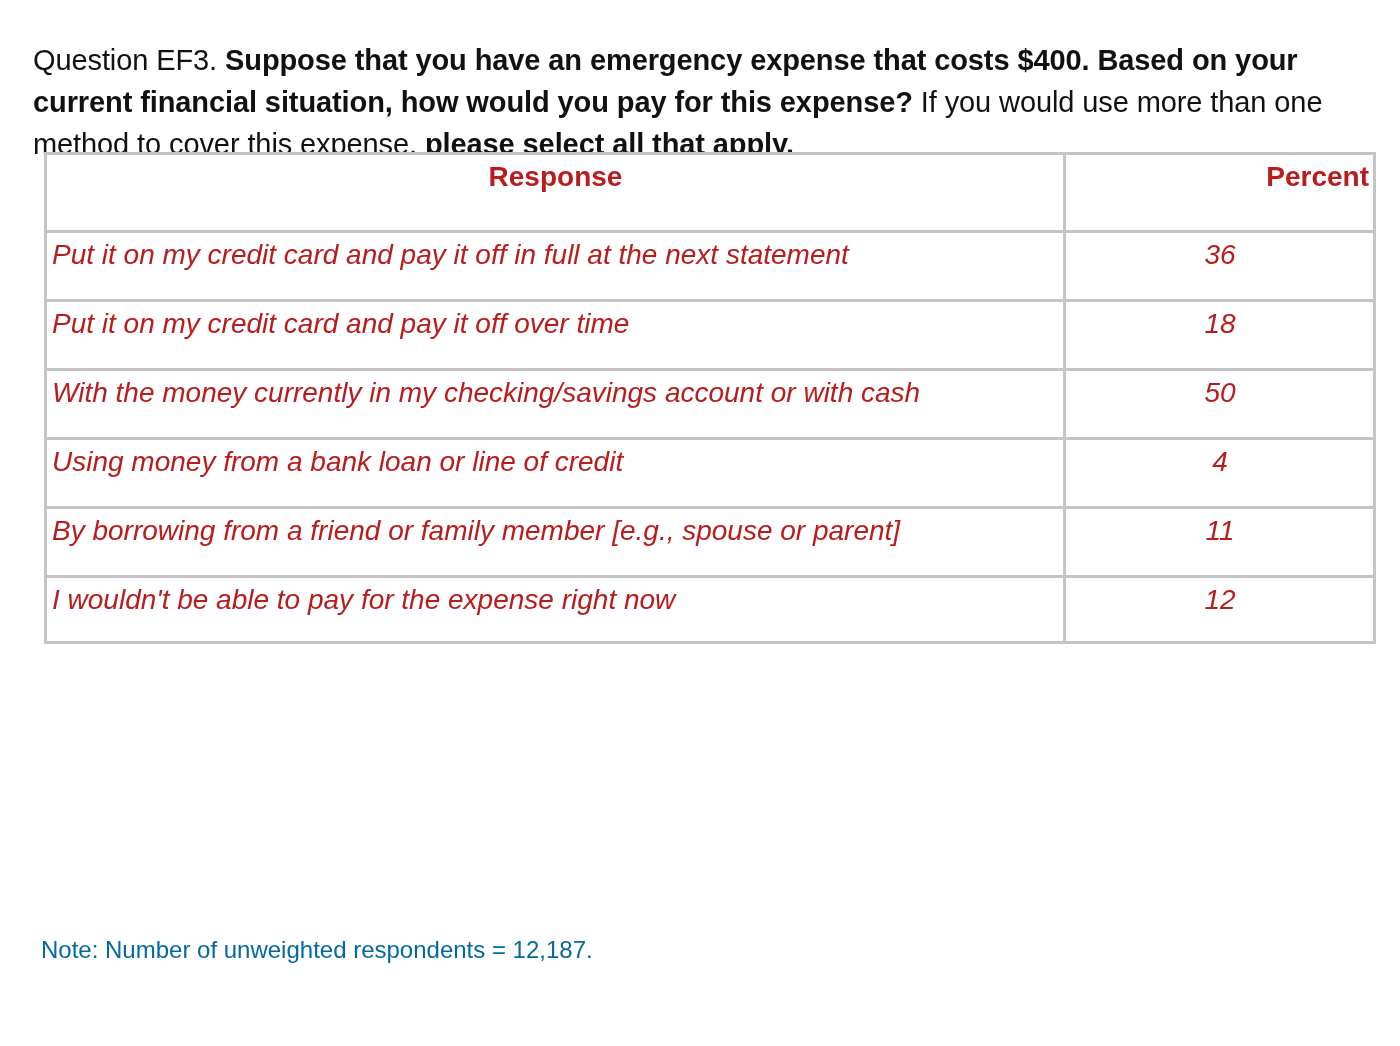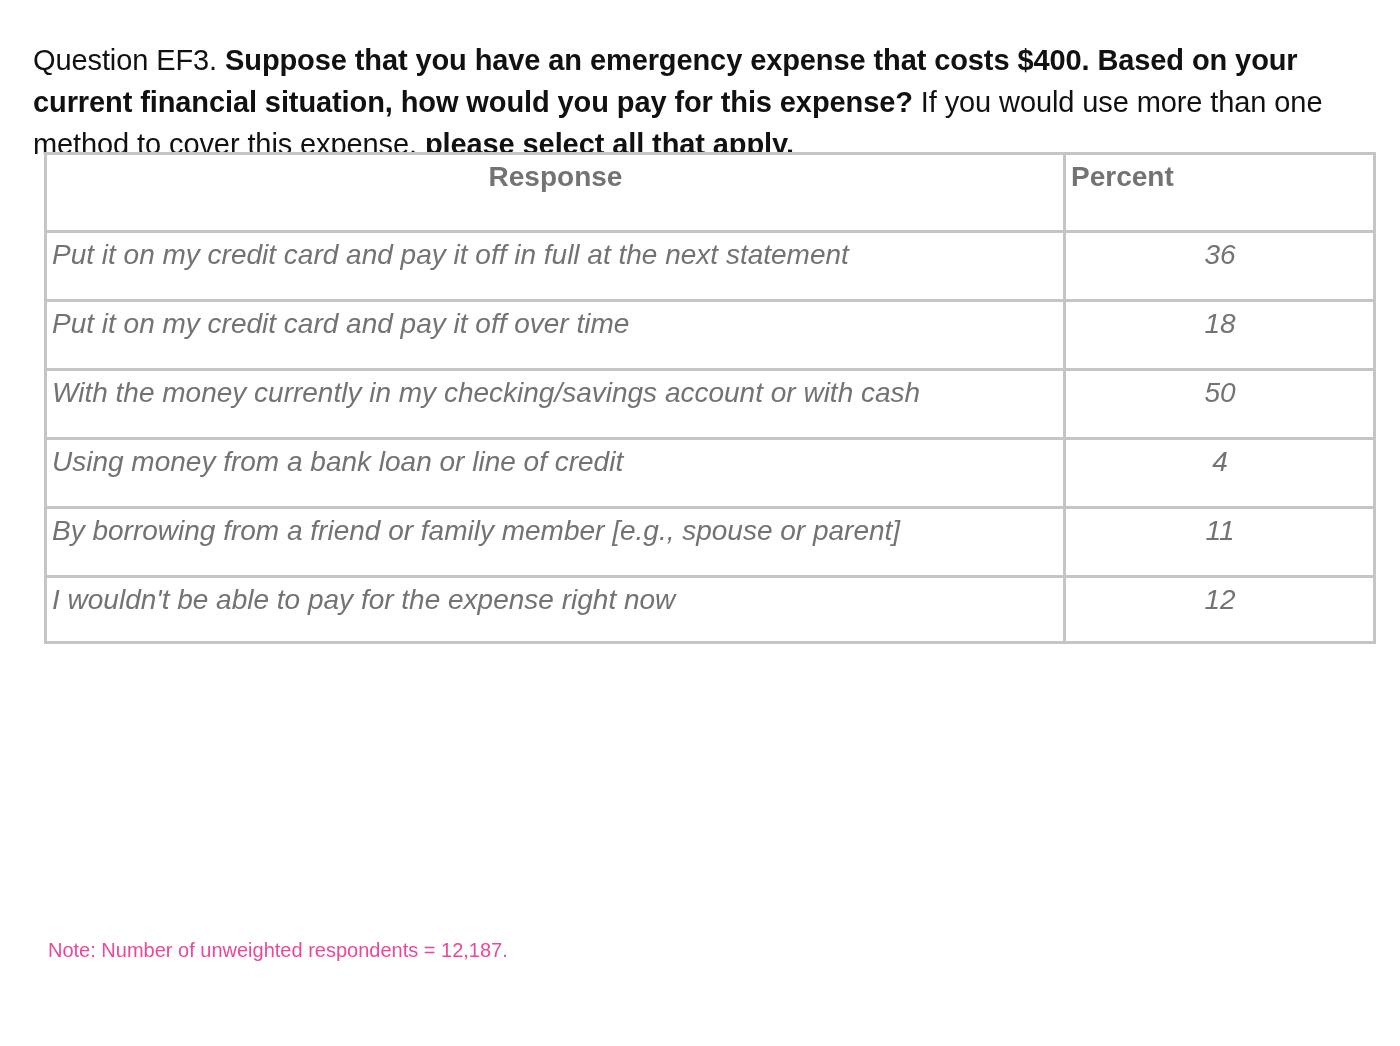--- a/index.html
+++ b/index.html
@@ -51,21 +51,21 @@
     table-layout: fixed;
     background: #ffffff;
   }
   table.survey td, table.survey th {
     vertical-align: top;
     background: #ffffff;
     padding: 5px 4px 4px 5px;
     font-size: 28px;
     line-height: 34px;
     font-weight: normal;
-    color: #737373;
+    color: #b91c1c;
     border-top: 3px solid #c5c5c5;
     border-left: 3px solid #c5c5c5;
     border-right: 0;
     border-bottom: 0;
     box-sizing: border-box;
   }
   table.survey tr > td:last-child,
   table.survey tr > th:last-child {
     border-right: 3px solid #c5c5c5;
   }
@@ -74,38 +74,38 @@
   }
 
   col.c-response { width: 1019px; }
   col.c-percent  { width: 313px; }
 
   .hdr-cell {
     font-weight: bold !important;
     height: 78px;
   }
   .hdr-percent {
-    text-align: left;
+    text-align: right;
   }
   .row-cell {
     height: 69px;
     font-style: italic;
   }
   .pct {
     text-align: center;
   }
 
   
   .note {
     position: absolute;
-    left: 48px;
+    left: 41px;
     top: 933px;
-    font-size: 20px;
+    font-size: 24px;
     line-height: 34px;
-    color: #ec4899;
+    color: #0369a1;
     white-space: nowrap;
   }
 </style>
 </head>
 <body>
 
 <div class="page">
 
   <p class="question"><span>Question EF3. </span><span class="b">Suppose that you have an emergency expense that costs $400. Based on your current financial situation, how would you pay for this expense?</span><span> If you would use more than one method to cover this expense, </span><span class="b">please select all that apply.</span></p>
 

